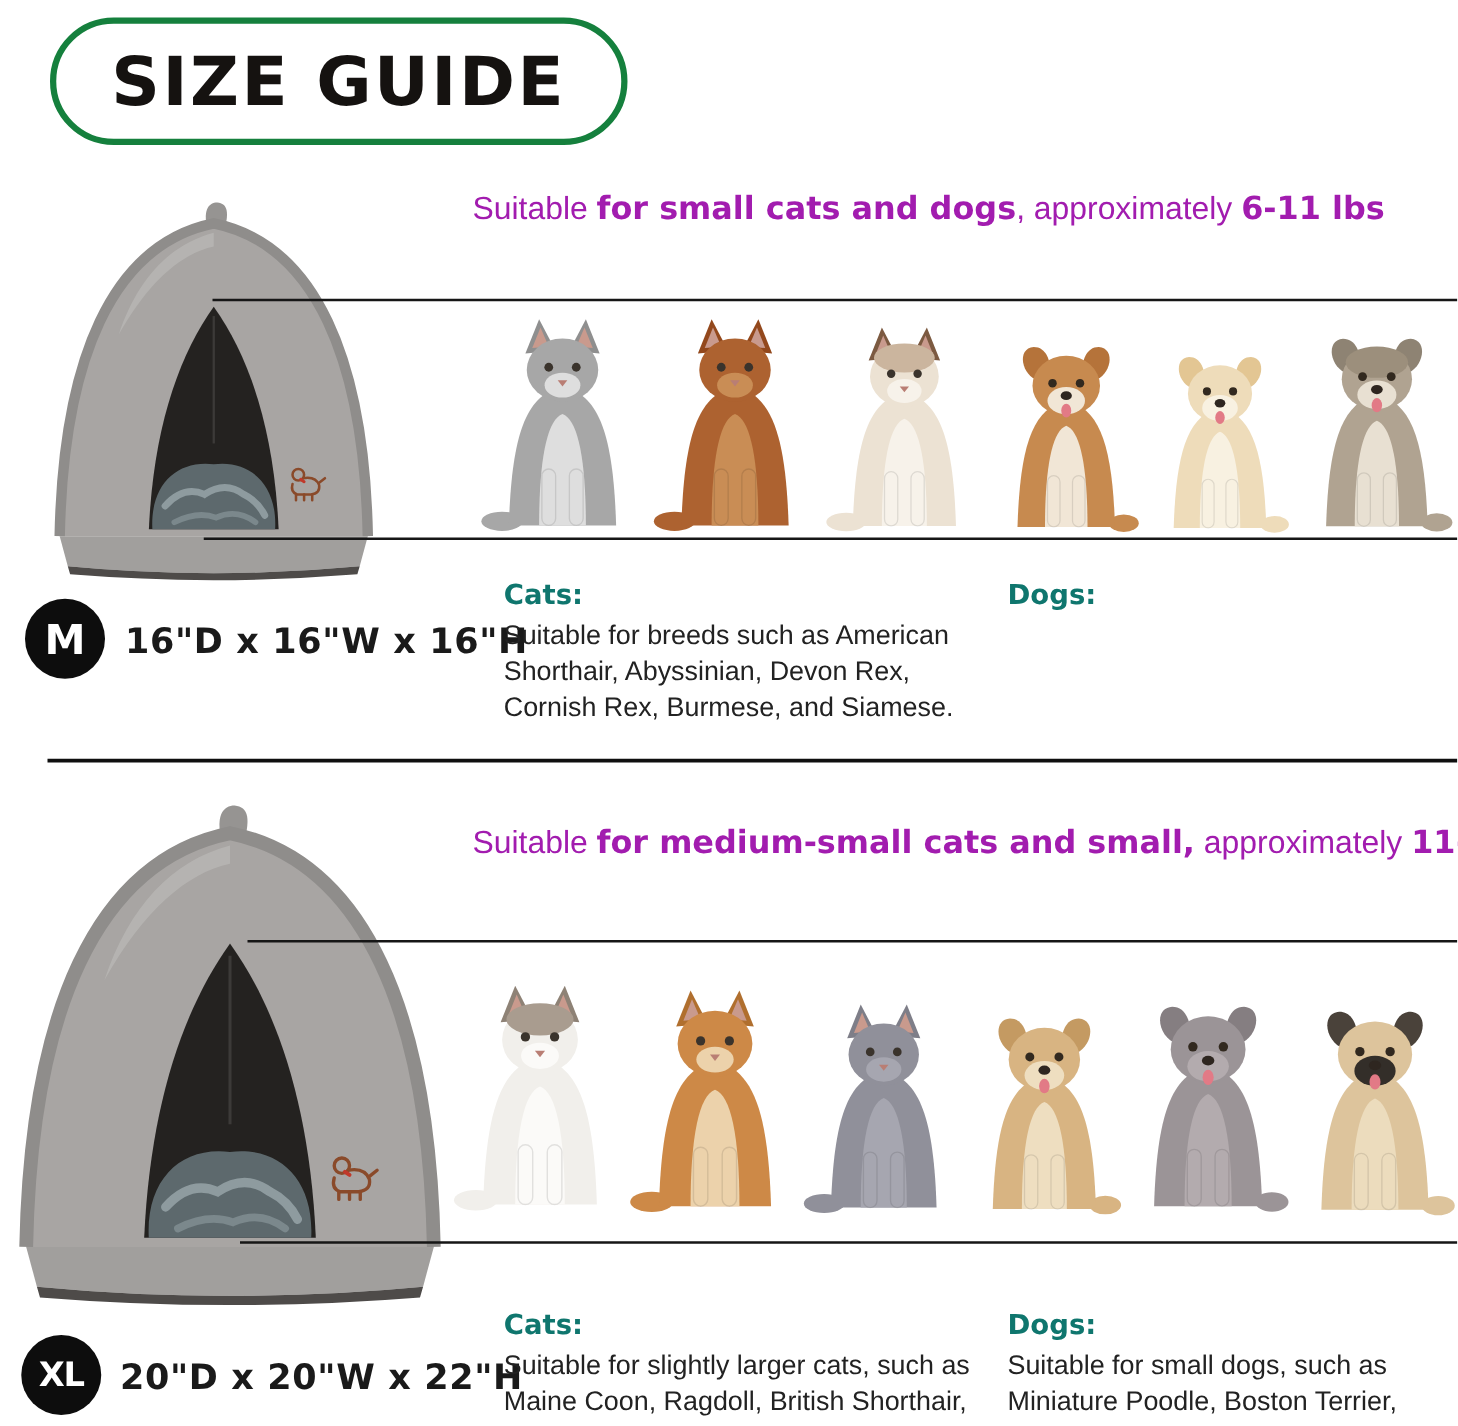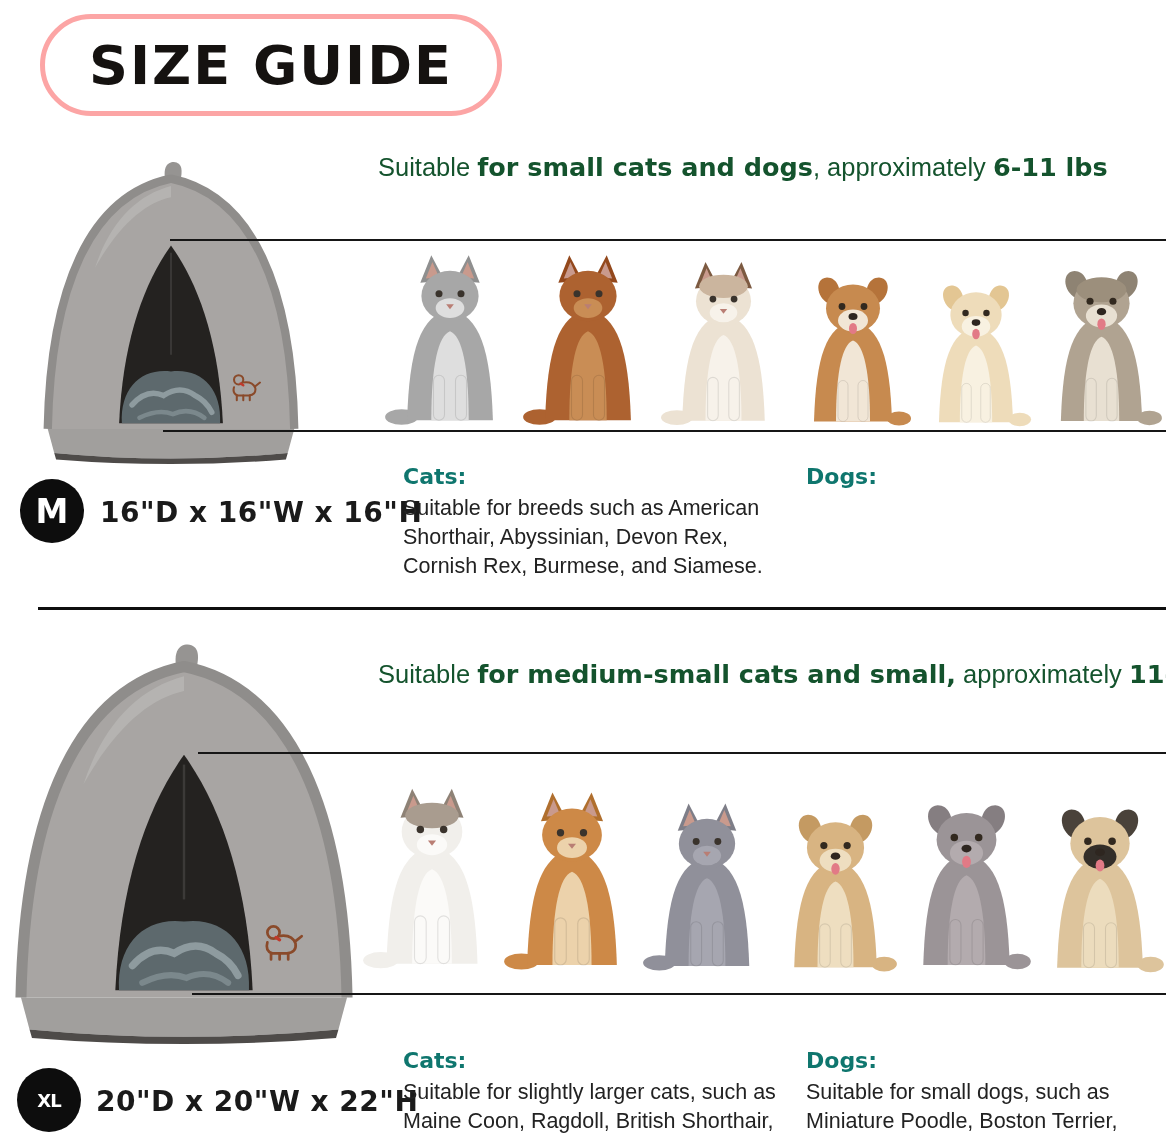--- a/index.html
+++ b/index.html
@@ -3,31 +3,31 @@
 <meta charset="utf-8">
 <style>
   html,body{margin:0;padding:0;background:#ffffff;}
   .canvas{
     position:relative;width:1166px;height:1141px;background:#ffffff;
     font-family:"Liberation Sans",sans-serif;color:#1f1f1f;overflow:hidden;
   }
   
   .title-pill{
     position:absolute;left:40px;top:14px;width:452px;height:92px;
-    border:5px solid #fca5a5;border-radius:54px;
+    border:5px solid #15803d;border-radius:54px;
     display:flex;align-items:center;justify-content:center;
   }
   .title-pill span{
     font-family:"DejaVu Sans",sans-serif;font-weight:800;font-size:54px;
     letter-spacing:2px;color:#151210;
   }
   
   .suitable{
     position:absolute;width:720px;left:378px;text-align:center;
-    font-size:25.5px;color:#14532d;white-space:nowrap;
+    font-size:25.5px;color:#a21caf;white-space:nowrap;
   }
   .suitable .b{font-family:"DejaVu Sans",sans-serif;font-weight:800;}
   .s1 .suitable{top:152px;}
   .s2 .suitable{top:659px;}
   
   .mline{position:absolute;height:2px;background:#161616;z-index:1;}
   
   .tent{position:absolute;z-index:0;}
   
   .animal-row{
@@ -52,21 +52,21 @@
   .badge{
     position:absolute;width:64px;height:64px;border-radius:50%;background:#0d0d0d;
     display:flex;align-items:center;justify-content:center;z-index:3;
   }
   .badge span{
     font-family:"DejaVu Sans",sans-serif;font-weight:800;color:#ffffff;
   }
   .s1 .badge{left:20px;top:479px;}
   .s1 .badge span{font-size:33px;}
   .s2 .badge{left:17px;top:1068px;}
-  .s2 .badge span{font-size:18px;letter-spacing:-1px;}
+  .s2 .badge span{font-size:27px;letter-spacing:-1px;}
   .dims{
     position:absolute;font-family:"DejaVu Sans",sans-serif;font-weight:800;
     font-size:28px;color:#1a1a1a;letter-spacing:0.5px;white-space:nowrap;
   }
   .s1 .dims{left:100px;top:496px;}
   .s2 .dims{left:96px;top:1085px;}
   
   .breed-block{position:absolute;}
   .breed-block h3{
     margin:0 0 5px 0;font-family:"DejaVu Sans",sans-serif;font-weight:800;

